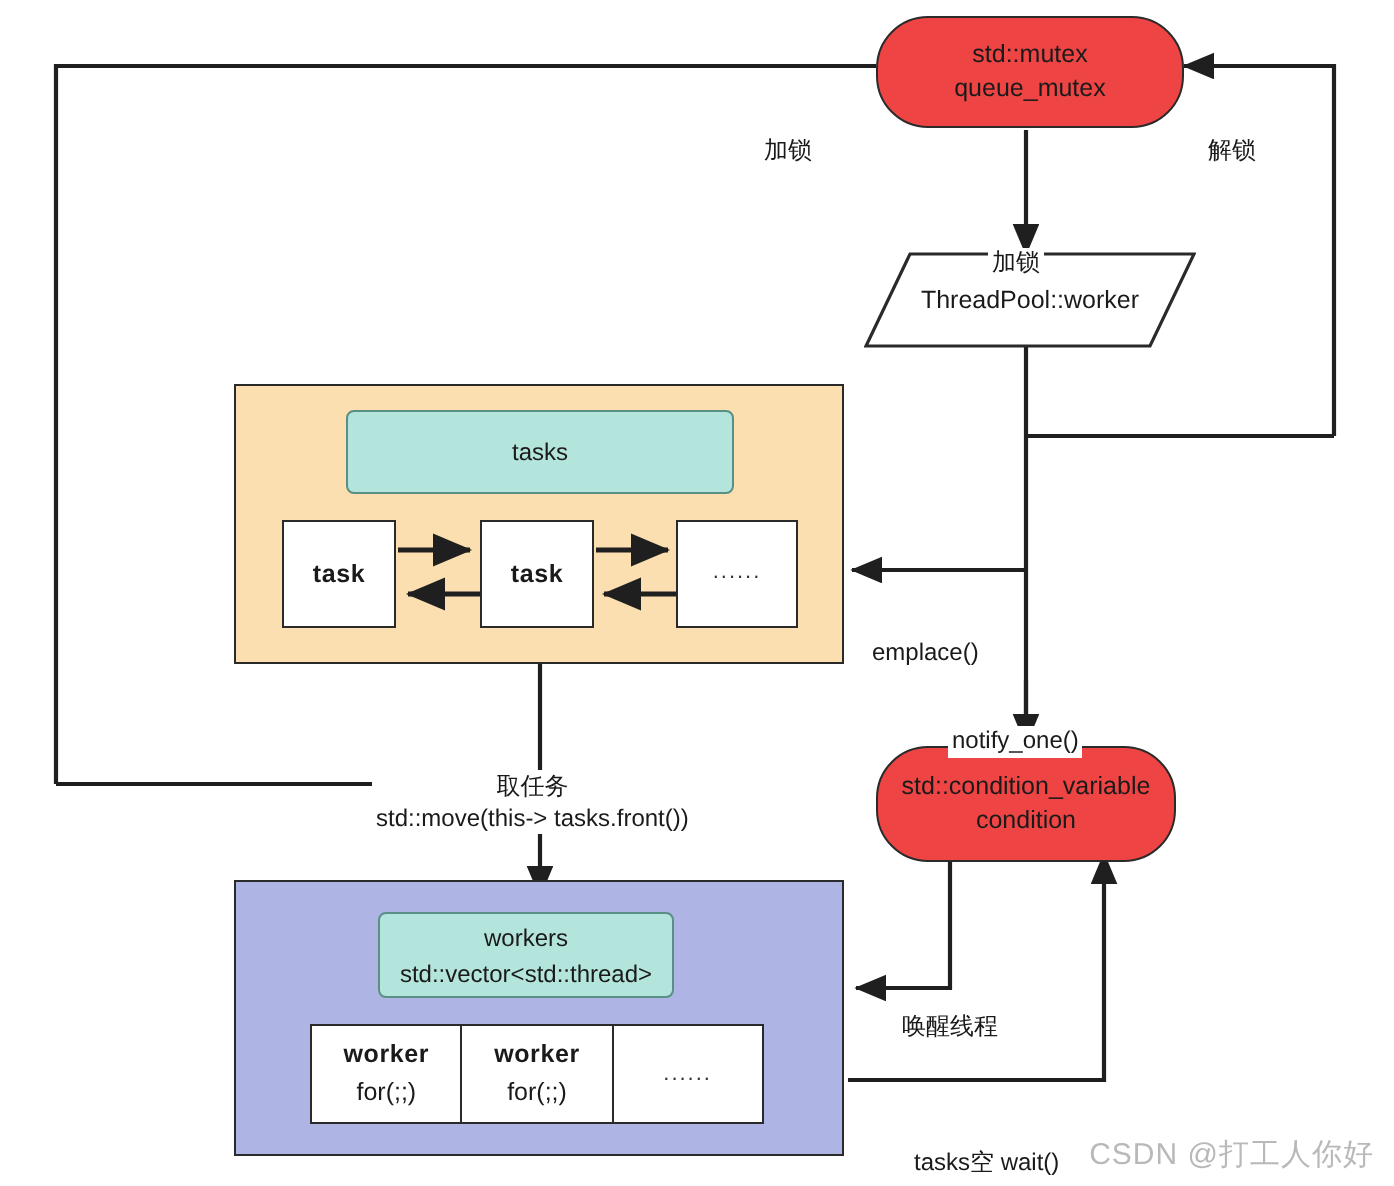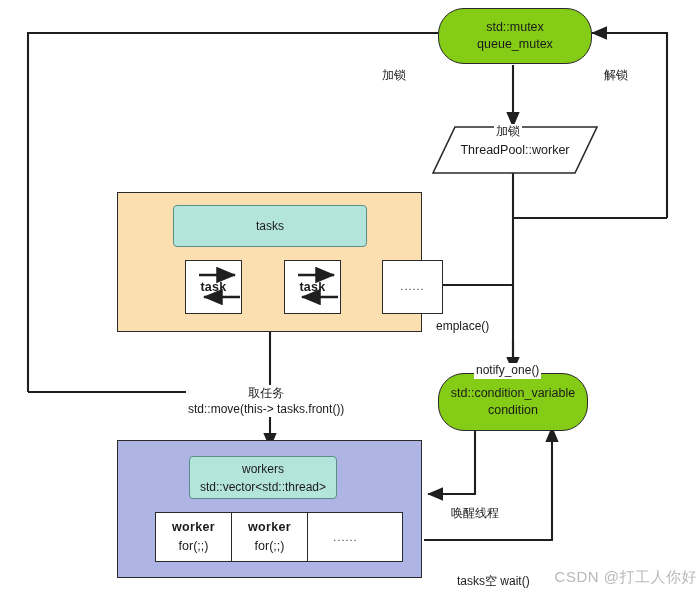--- a/index.html
+++ b/index.html
@@ -29,21 +29,21 @@
 
   
   .node {
     position: absolute;
     box-sizing: border-box;
     display: flex;
     flex-direction: column;
     align-items: center;
     justify-content: center;
     text-align: center;
-    background: #84cc16;
+    background: #ef4444;
     border: 1.4px solid #2a2a2a;
     font-size: 12.5px;
     line-height: 1.35;
     color: #1a1a1a;
     z-index: 3;
   }
   .rounded {
     border-radius: 26px;
   }
   .para {
@@ -92,21 +92,20 @@
     background: #ffffff;
     border: 1.3px solid #2a2a2a;
     display: flex;
     flex-direction: column;
     align-items: center;
     justify-content: center;
     text-align: center;
     font-size: 12.5px;
     line-height: 1.45;
     z-index: 2;
-    margin-left: 44px;
   }
   .cell .bold { font-weight: bold; letter-spacing: 0.3px; }
   .cell .dots { color: #333; font-size: 11px; letter-spacing: 1px; }
 
   .cellrow {
     position: absolute;
     box-sizing: border-box;
     background: #ffffff;
     border: 1.3px solid #2a2a2a;
     display: flex;
@@ -139,21 +138,21 @@
     text-align: center;
     z-index: 4;
     margin-top: 43px;
   }
   .elabel.two {
     line-height: 1.35;
   }
 
   .watermark {
     position: absolute;
-    right: 0;
+    right: 10px;
     bottom: 6px;
     font-size: 15px;
     color: #b9b9b9;
     letter-spacing: 0.5px;
     z-index: 5;
     white-space: nowrap;
   }
 </style>
 </head>
 <body>
@@ -232,21 +231,21 @@
       <path d="M221,105 L185,105" marker-end="url(#ah)"></path>
     </g>
   </svg>
 
   <div class="panel panel-workers" style="left:117px; top:440px; width:305px; height:138px;">
   </div>
   <div class="subbox" style="left:189px; top:456px; width:148px; height:43px;">
     <span>workers</span>
     <span>std::vector&lt;std::thread&gt;</span>
   </div>
-  <div class="cellrow" style="left:155px; top:512px; width:248px; height:50px;">
+  <div class="cellrow" style="left:155px; top:512px; width:227px; height:50px;">
     <div style="width:76px;">
       <span class="bold">worker</span>
       <span>for(;;)</span>
     </div>
     <div style="width:76px;">
       <span class="bold">worker</span>
       <span>for(;;)</span>
     </div>
     <div style="width:75px;">
       <span class="dots">......</span>

